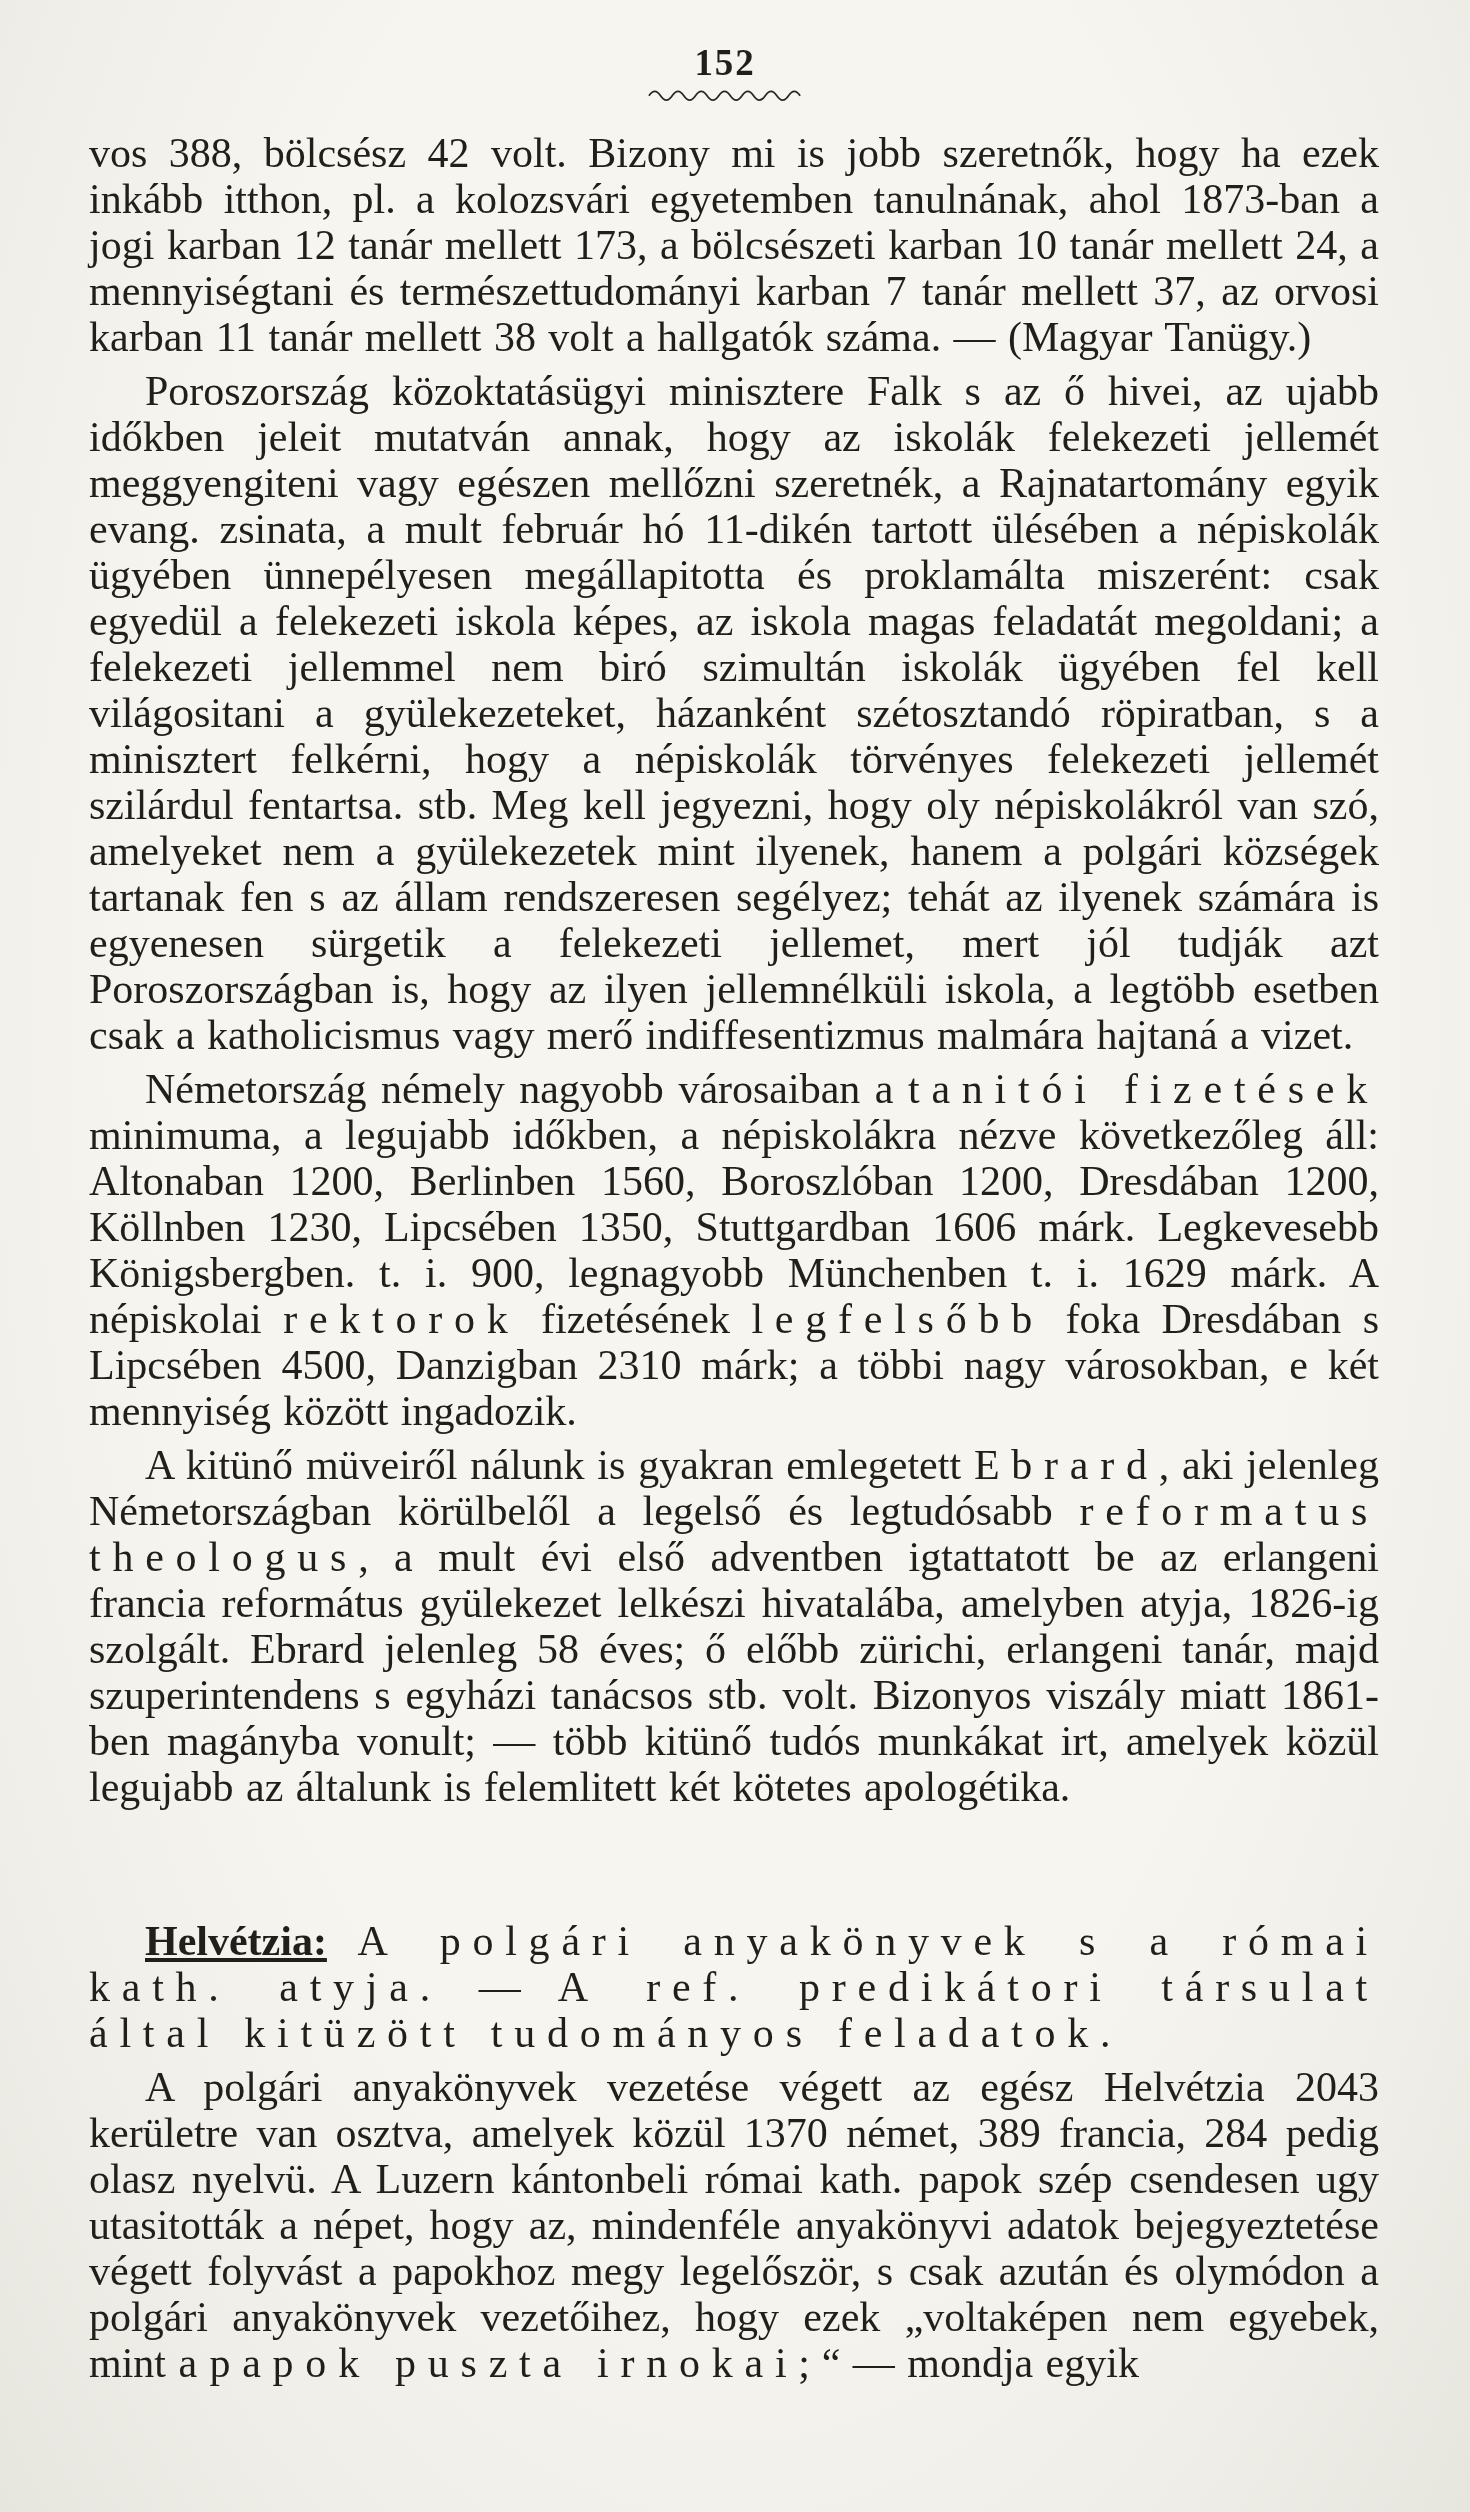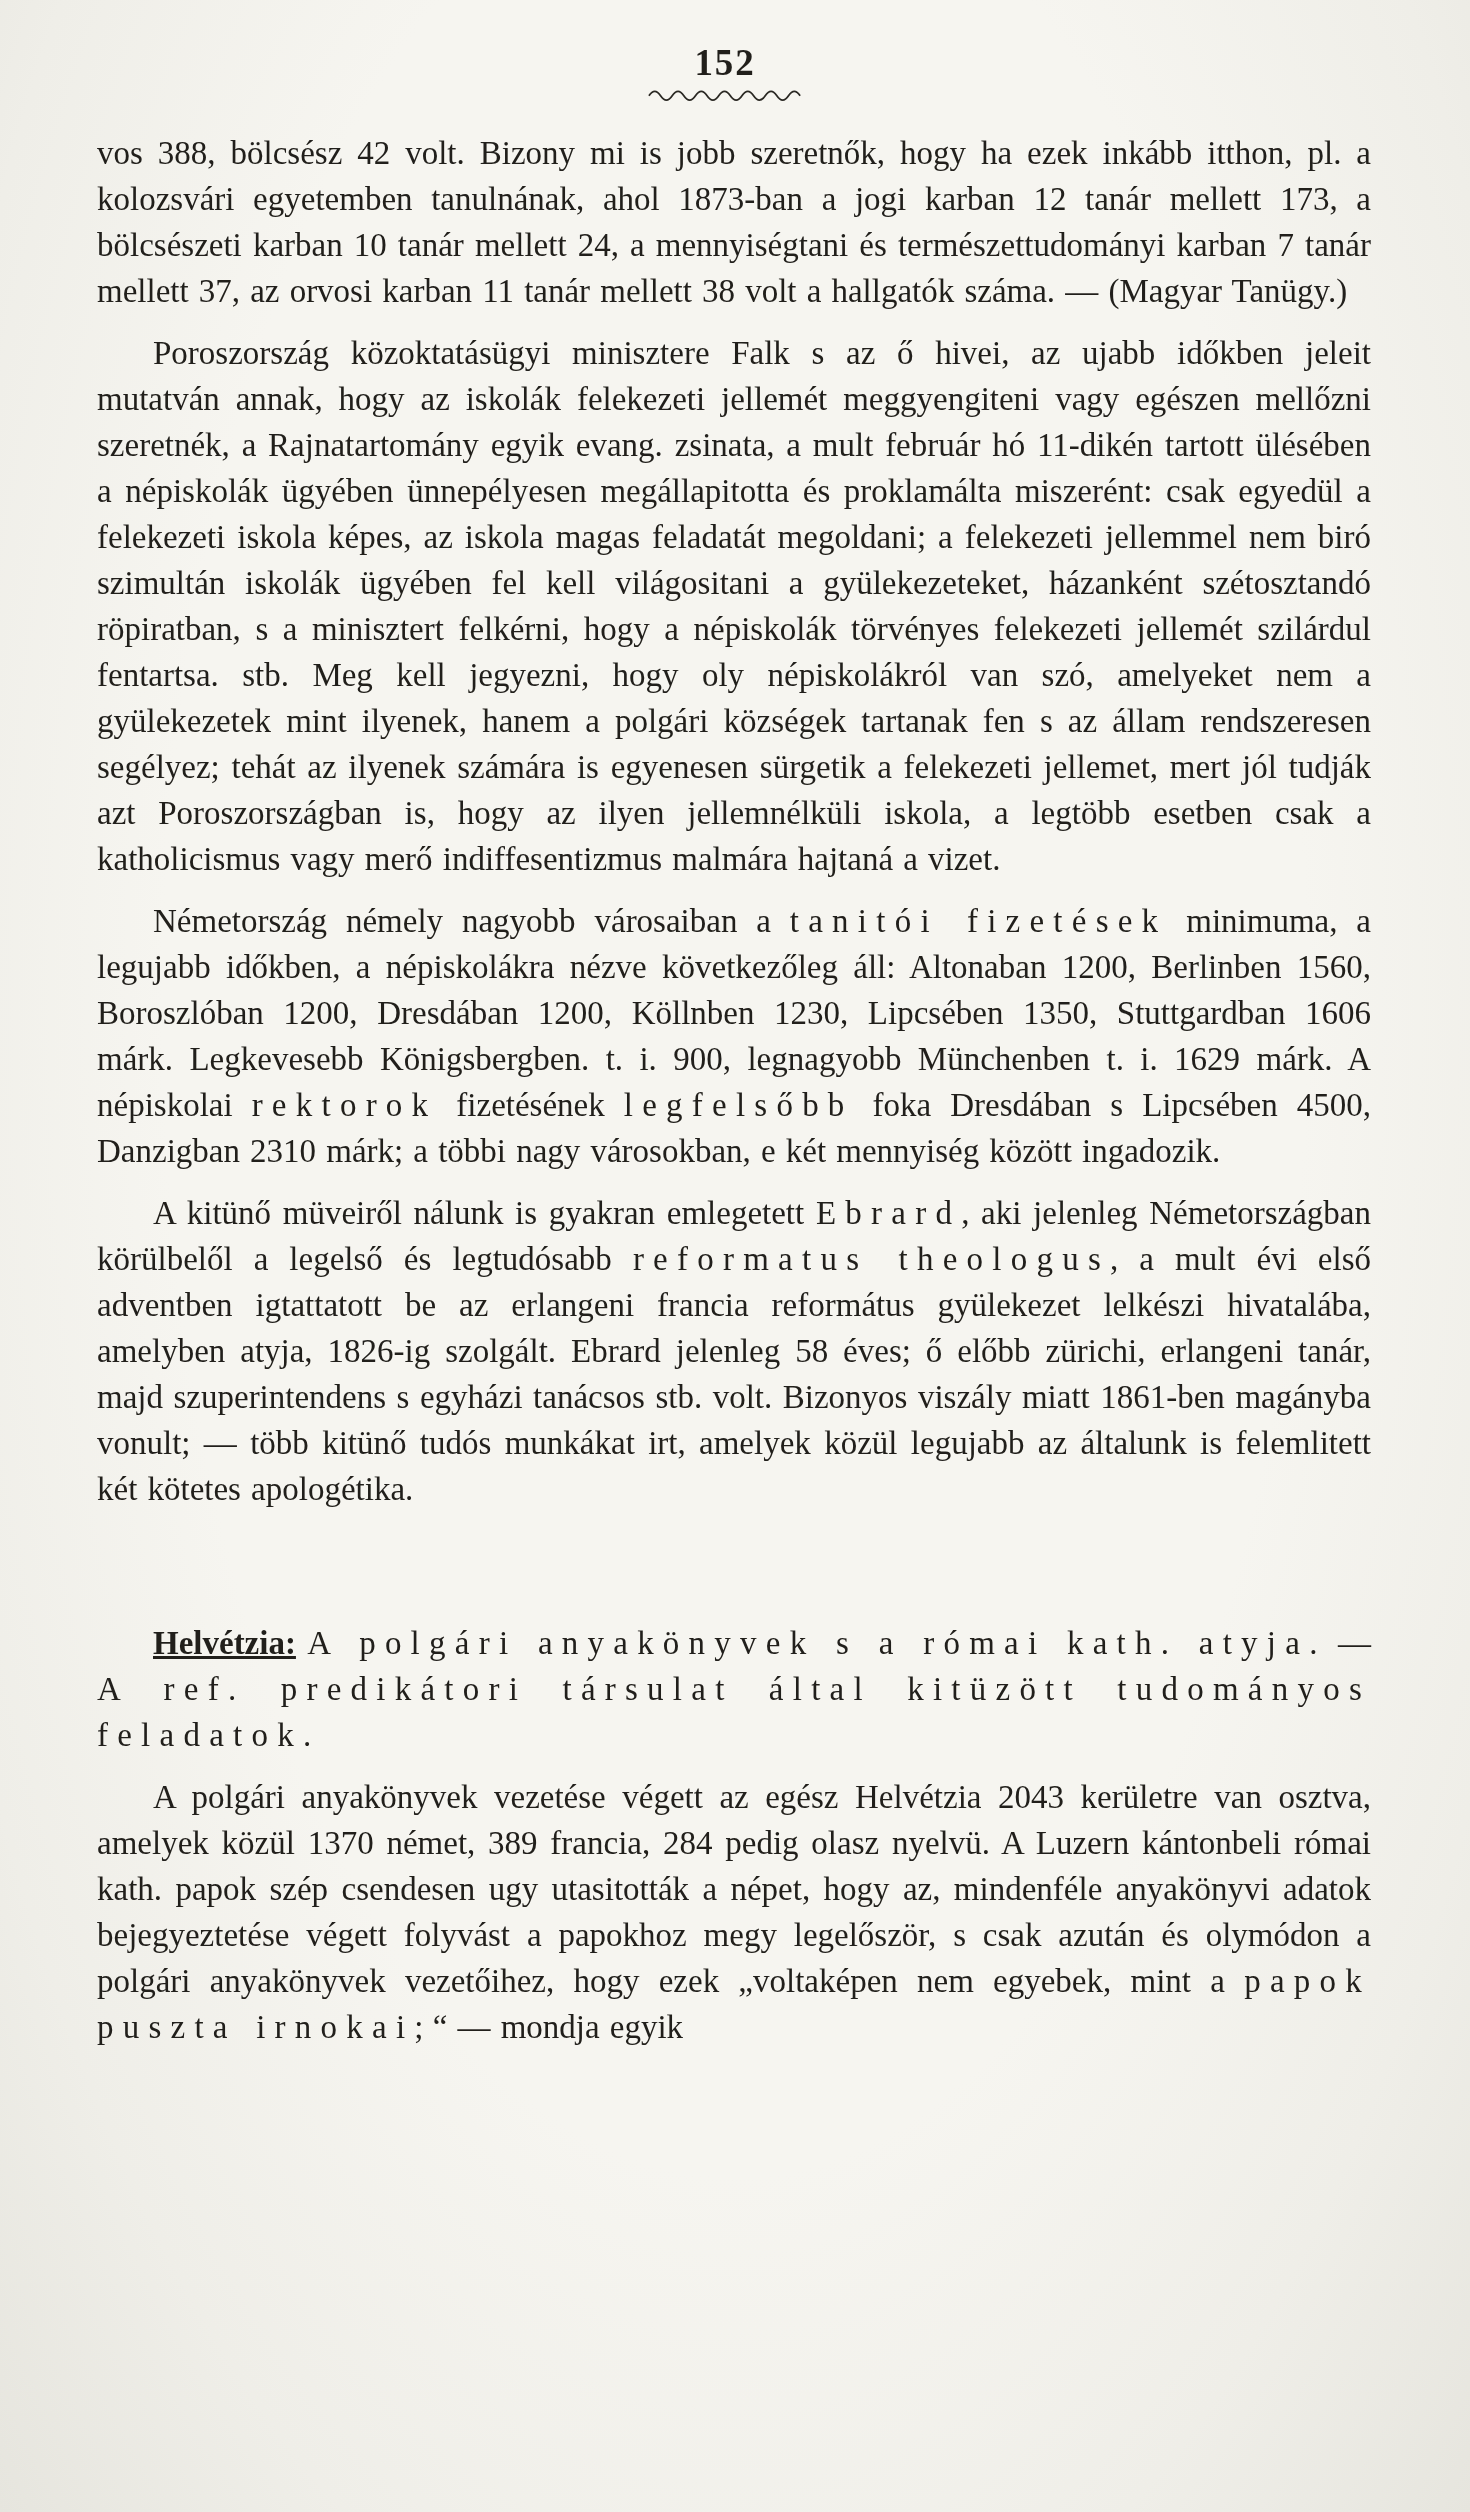--- a/index.html
+++ b/index.html
@@ -33,22 +33,22 @@
     line-height: 1.1;
   }
   .flourish {
     display: block;
     margin: 3.9px auto 0 auto;
   }
   .text-block {
     width: 1306px;
   }
   .para {
-    margin: 16px;
-    font-size: 33px;
+    margin: 8px;
+    font-size: 42px;
     line-height: 46px;
     text-align: justify;
     word-spacing: 1.9px;
   }
   .para.indent {
     text-indent: 56px;
   }
   .para.gap-before {
     margin-top: 108px;
   }

